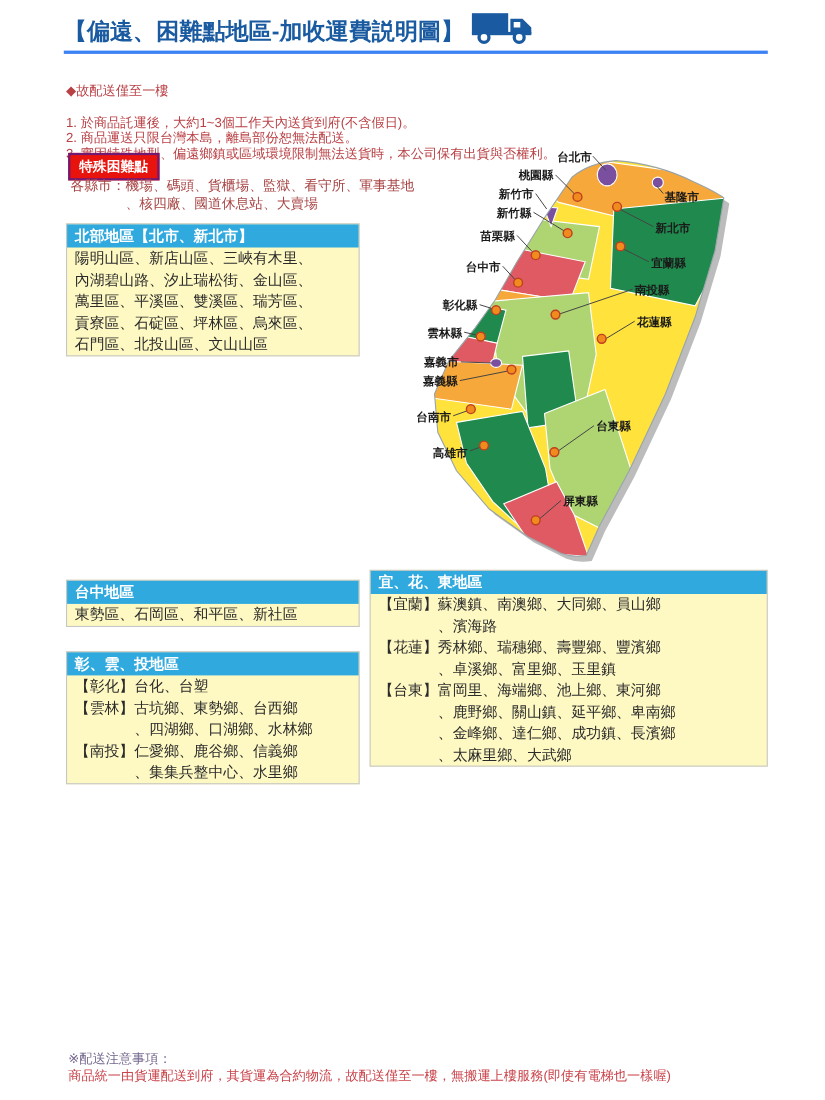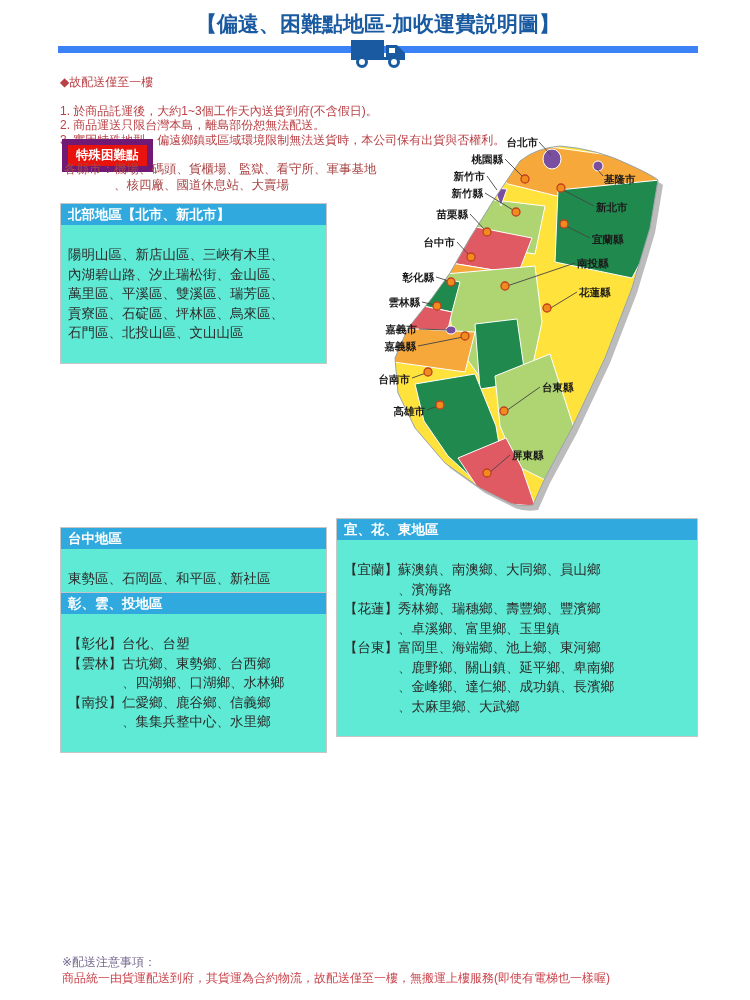--- a/index.html
+++ b/index.html
@@ -1,31 +1,31 @@
 <!DOCTYPE html>
 <html><head>
 <meta charset="utf-8">
 <style>
   html,body{margin:0;padding:0;background:#fff;}
   .page{position:relative;width:750px;height:1000px;background:#fff;overflow:hidden;
         font-family:"Liberation Sans","DejaVu Sans",sans-serif;color:#303030;}
   .title-row{position:absolute;left:58px;top:10px;width:640px;height:36px;
-             border-bottom:7px solid #3b82f6;display:flex;align-items:center;flex-direction:column;}
+             border-bottom:3px solid #3b82f6;display:flex;align-items:center;}
   .title{font-size:21px;font-weight:bold;color:#1a5aa0;letter-spacing:0px;white-space:nowrap;}
   .truck{margin-left:6px;margin-bottom:2px;}
   .notes{position:absolute;left:60px;top:60px;width:560px;color:#b94045;
          font-size:12px;line-height:14.6px;white-space:pre-line;}
   .badge{position:absolute;left:62px;top:139px;background:#e8130c;color:#fff;
-         font-size:12.5px;font-weight:bold;padding:2px 8px;border:6px solid #701a75;}
+         font-size:12.5px;font-weight:bold;padding:2px 8px;border:2px solid #701a75;}
   .special-lines{position:absolute;left:64px;top:161px;width:380px;color:#a84444;
          font-size:12.5px;line-height:16px;white-space:pre-line;}
-  .box{position:absolute;border:1px solid #c6c6c6;background:#5eead4;}
+  .box{position:absolute;border:1px solid #c6c6c6;background:#fef9c3;}
   .box-h{background:#2fa9de;color:#fff;font-weight:bold;font-size:13.5px;
          padding:2px 7px;line-height:17px;}
-  .box-b{font-size:13.5px;line-height:19.5px;padding:20px 7px;white-space:pre-line;color:#2b2b2b;}
+  .box-b{font-size:13.5px;line-height:19.5px;padding:0 7px;white-space:pre-line;color:#2b2b2b;}
   .footer-h{position:absolute;left:62px;top:954px;color:#75688f;font-size:12px;}
   .footer-b{position:absolute;left:62px;top:970px;width:650px;color:#c9444b;font-size:12px;}
   .mapwrap{position:absolute;left:360px;top:126px;width:350px;height:390px;}
   svg text{font-family:"Liberation Sans","DejaVu Sans",sans-serif;}
 </style>
 </head>
 <body>
 
 <div class="page">
 

